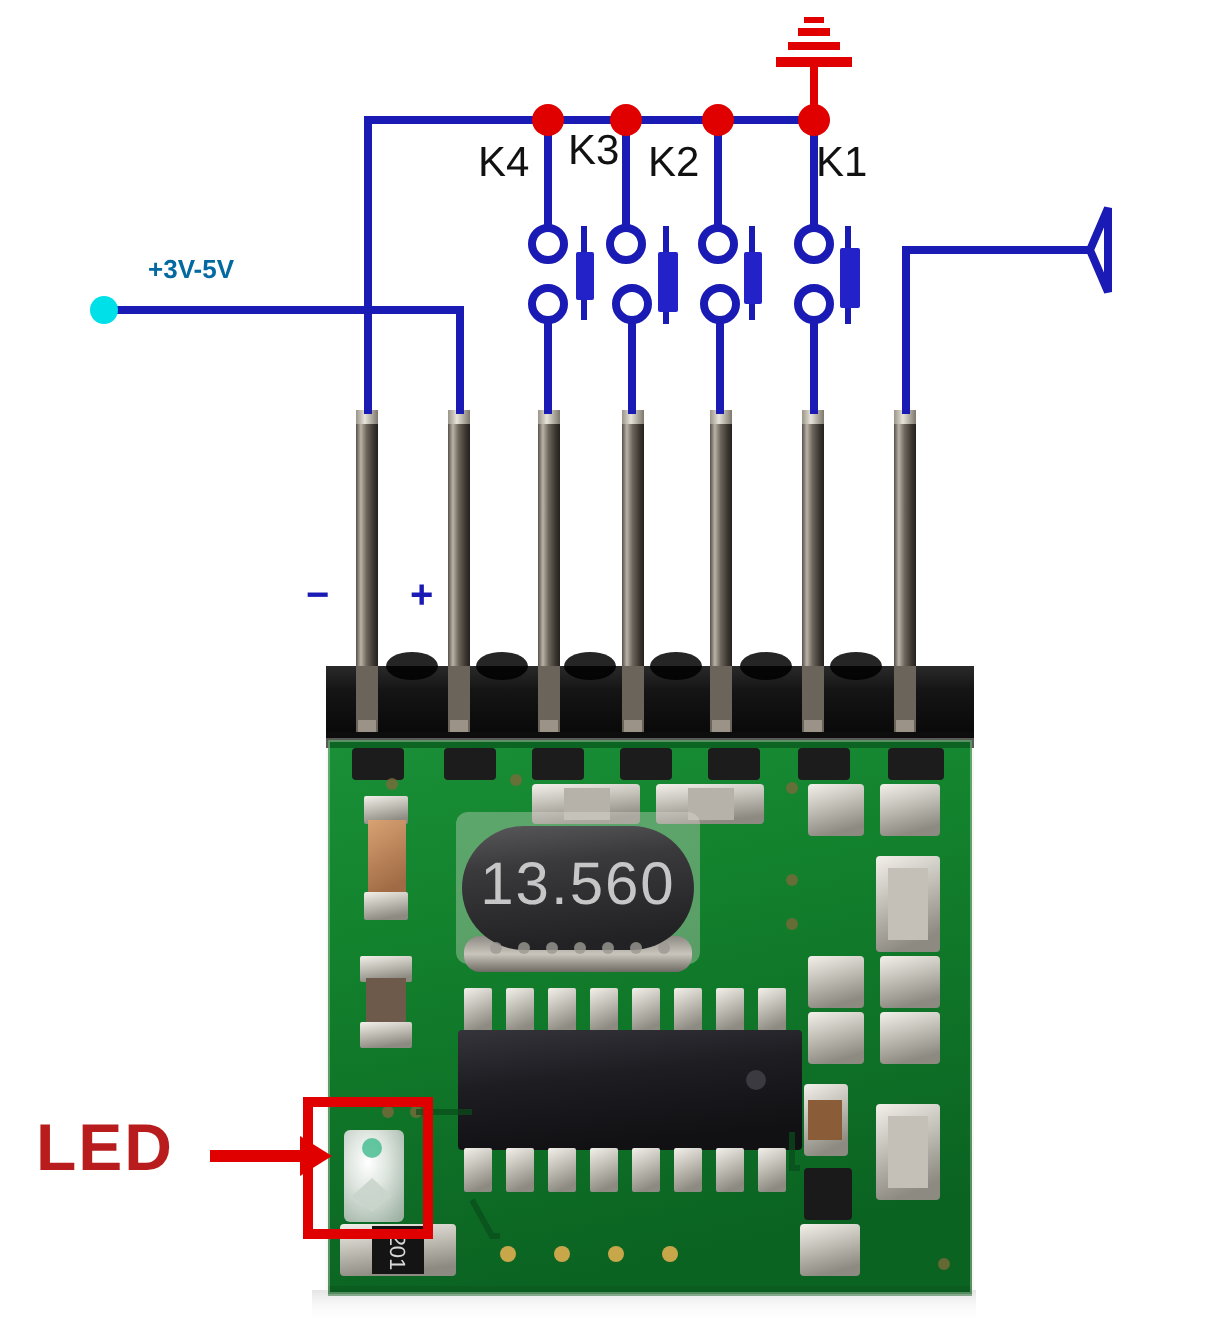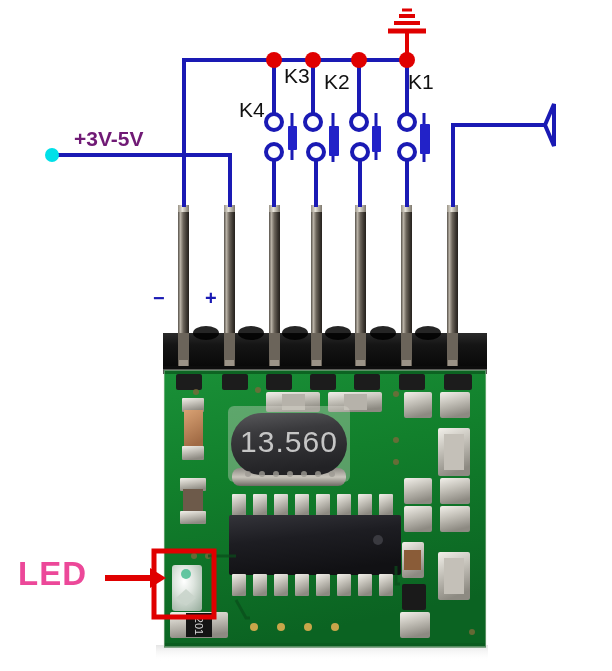--- a/index.html
+++ b/index.html
@@ -30,35 +30,35 @@
     white-space: pre;
     line-height: 1;
   }
   .lbl-k {
     font-size: 21px;
     font-weight: 500;
     color: #111111;
     font-family: "Liberation Sans", sans-serif;
   }
   .lbl-volt {
-    font-size: 21px;
+    font-size: 13px;
     font-weight: bold;
-    color: #701a75;
+    color: #0369a1;
     font-family: "Liberation Sans", sans-serif;
   }
   .lbl-pin {
     font-size: 20px;
     font-weight: bold;
     color: #1a1ab4;
     font-family: "Liberation Sans", sans-serif;
   }
   .lbl-led {
     font-size: 33px;
     font-weight: bold;
-    color: #ec4899;
+    color: #b91c1c;
     letter-spacing: 1px;
     font-family: "Liberation Sans", sans-serif;
   }
 </style>
 </head>
 <body>
 
 <div id="stage">
 
   <svg class="layer" viewBox="0 0 612 671" xmlns="http://www.w3.org/2000/svg">
@@ -387,21 +387,21 @@
 
     <g stroke="#e00000" fill="none">
       <rect x="154" y="551" width="60" height="66" stroke-width="5"></rect>
       <path d="M105 578 H150" stroke-width="6"></path>
       <path d="M150 568 L166 578 L150 588 Z" fill="#e00000" stroke="none"></path>
     </g>
   </svg>
 
   <div class="lbl lbl-volt" style="left:74px; top:128px;">+3V-5V</div>
 
-  <div class="lbl lbl-k" style="left:239px; top:71px;margin-top:28px;">K4</div>
+  <div class="lbl lbl-k" style="left:239px; top:71px;">K4</div>
   <div class="lbl lbl-k" style="left:284px; top:65px;">K3</div>
   <div class="lbl lbl-k" style="left:324px; top:71px;">K2</div>
   <div class="lbl lbl-k" style="left:372px; top:71px;margin-left:36px;">K1</div>
 
   <div class="lbl lbl-pin" style="left:153px; top:288px;">−</div>
   <div class="lbl lbl-pin" style="left:205px; top:288px;">+</div>
 
   <div class="lbl lbl-led" style="left:18px; top:557px;">LED</div>
 
 </div>

